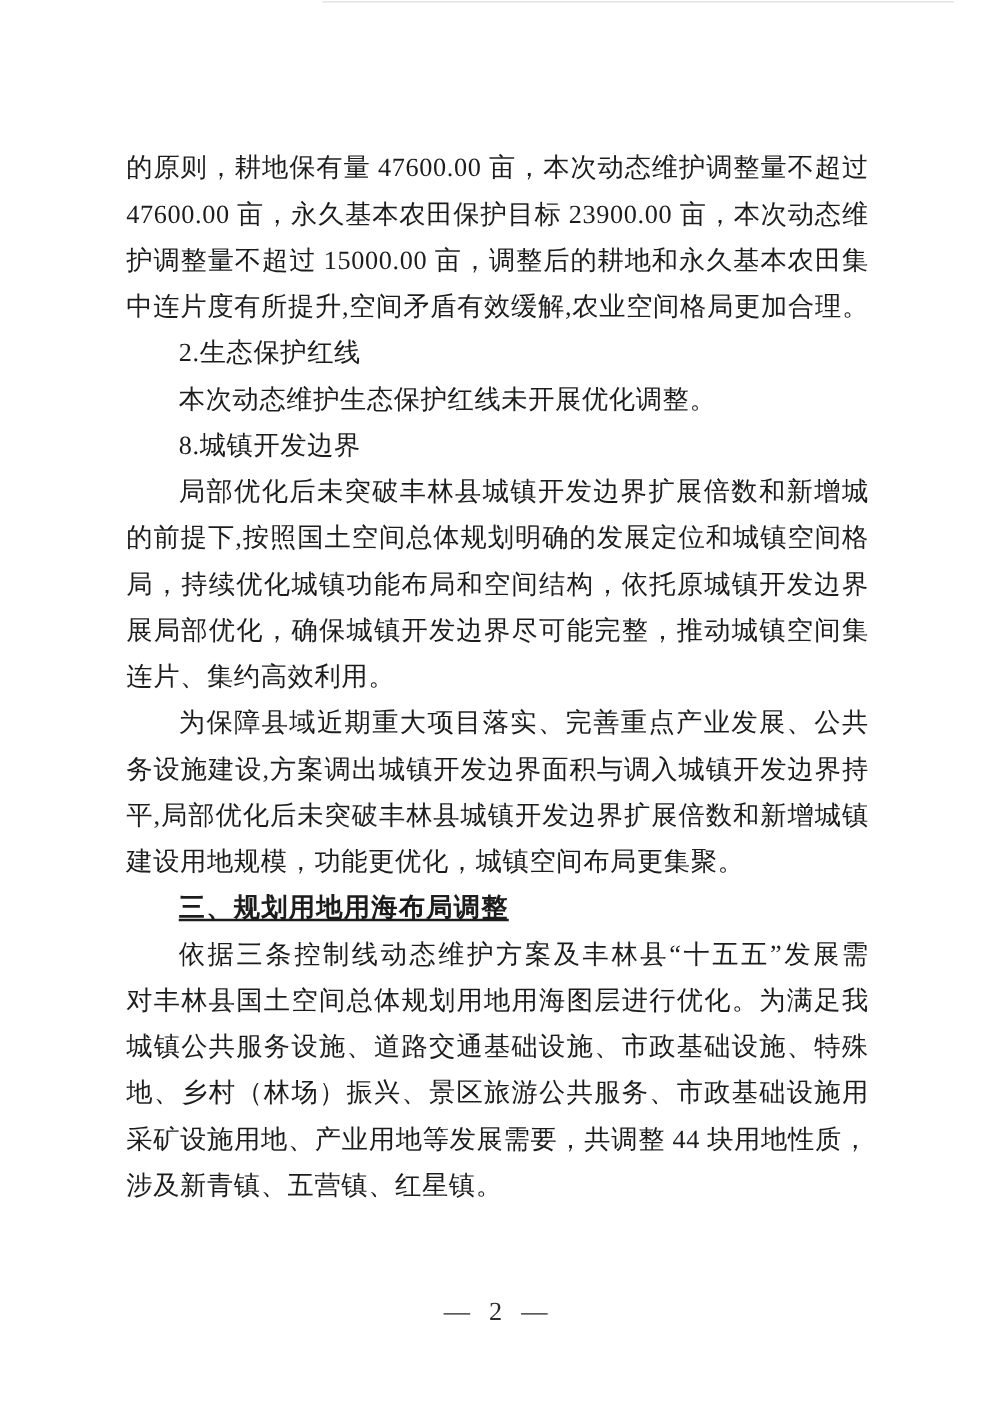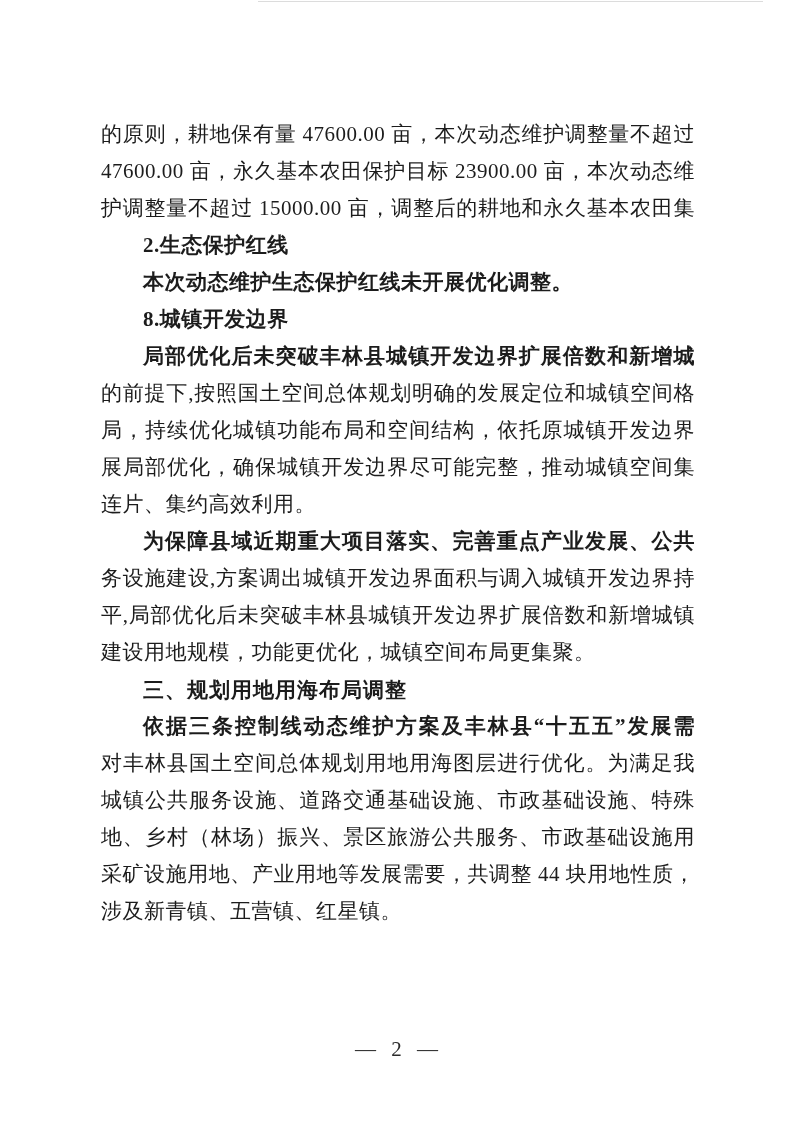--- a/index.html
+++ b/index.html
@@ -40,26 +40,26 @@
     overflow: visible;
   }
   .line.fill {
     white-space: normal;
     text-align: justify;
     text-align-last: justify;
     overflow: hidden;
   }
   .line.indent {
     padding-left: 42px;
-    font-weight: bold;
   }
   .line.heading {
     font-family: "Liberation Sans", sans-serif;
     font-weight: 700;
     letter-spacing: 1px;
+    text-decoration: underline;
   }
   .footer {
     position: absolute;
     top: 1031px;
     left: 0;
     width: 793px;
     font-size: 21px;
     line-height: 37px;
     text-align: center;
     color: #2a2a2a;
@@ -70,20 +70,21 @@
 </head>
 <body>
 
 <div class="page">
   <div class="scan-line"></div>
 
   <div class="content">
     <div class="line fill">的原则，耕地保有量 47600.00 亩，本次动态维护调整量不超过</div>
     <div class="line fill">47600.00 亩，永久基本农田保护目标 23900.00 亩，本次动态维</div>
     <div class="line fill">护调整量不超过 15000.00 亩，调整后的耕地和永久基本农田集</div>
+    <div class="line fill">中连片度有所提升,空间矛盾有效缓解,农业空间格局更加合理。</div>
     <div class="line indent">2.生态保护红线</div>
     <div class="line indent">本次动态维护生态保护红线未开展优化调整。</div>
     <div class="line indent">8.城镇开发边界</div>
     <div class="line indent fill">局部优化后未突破丰林县城镇开发边界扩展倍数和新增城镇</div>
     <div class="line fill">的前提下,按照国土空间总体规划明确的发展定位和城镇空间格</div>
     <div class="line fill">局，持续优化城镇功能布局和空间结构，依托原城镇开发边界开</div>
     <div class="line fill">展局部优化，确保城镇开发边界尽可能完整，推动城镇空间集中</div>
     <div class="line">连片、集约高效利用。</div>
     <div class="line indent fill">为保障县域近期重大项目落实、完善重点产业发展、公共服</div>
     <div class="line fill">务设施建设,方案调出城镇开发边界面积与调入城镇开发边界持</div>

